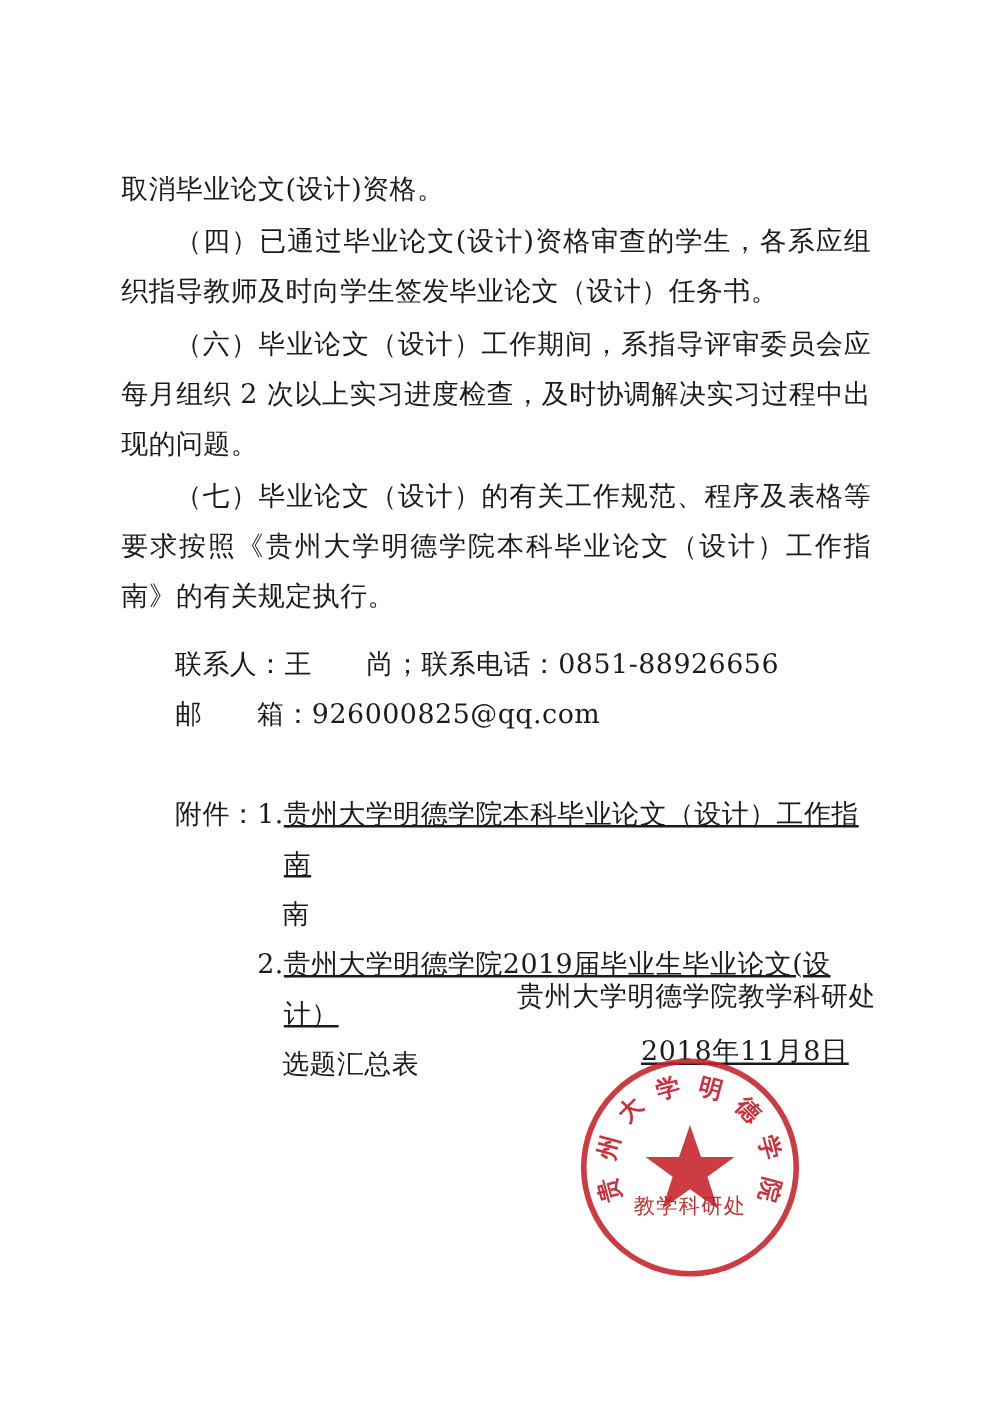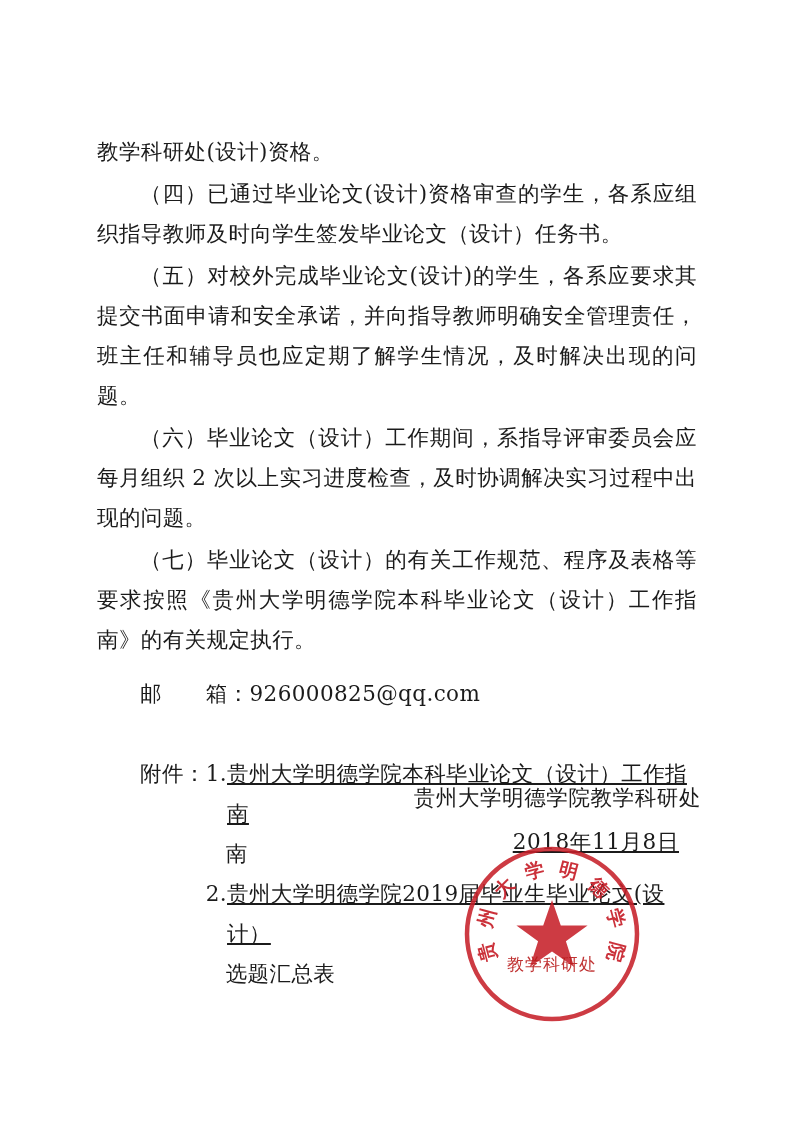--- a/index.html
+++ b/index.html
@@ -139,27 +139,27 @@
     white-space: nowrap;
   }
 </style>
 </head>
 <body>
 
 <div class="page">
 
   <div class="body-area">
 
-    <p class="para">教学科研处(设计)资格。</p>
+    <p class="para">取消毕业论文(设计)资格。</p>
     <p class="para indent">（四）已通过毕业论文(设计)资格审查的学生，各系应组织指导教师及时向学生签发毕业论文（设计）任务书。</p>
-    <p class="para indent">（五）对校外完成毕业论文(设计)的学生，各系应要求其提交书面申请和安全承诺，并向指导教师明确安全管理责任，班主任和辅导员也应定期了解学生情况，及时解决出现的问题。</p>
     <p class="para indent">（六）毕业论文（设计）工作期间，系指导评审委员会应每月组织 2 次以上实习进度检查，及时协调解决实习过程中出现的问题。</p>
     <p class="para indent">（七）毕业论文（设计）的有关工作规范、程序及表格等要求按照《贵州大学明德学院本科毕业论文（设计）工作指南》的有关规定执行。</p>
 
     <div class="contact-block">
+      <p class="contact">联系人：王　　尚；联系电话：0851-88926656</p>
       <p class="contact">邮　　箱：926000825@qq.com</p>
     </div>
 
     <div class="attach-block">
       <div class="attach-row">
         <div class="attach-label">附件：</div>
         <div class="attach-items">
           <div class="attach-item">
             <span class="attach-num">1.</span>
             <span class="attach-text">贵州大学明德学院本科毕业论文（设计）工作指南</span>

